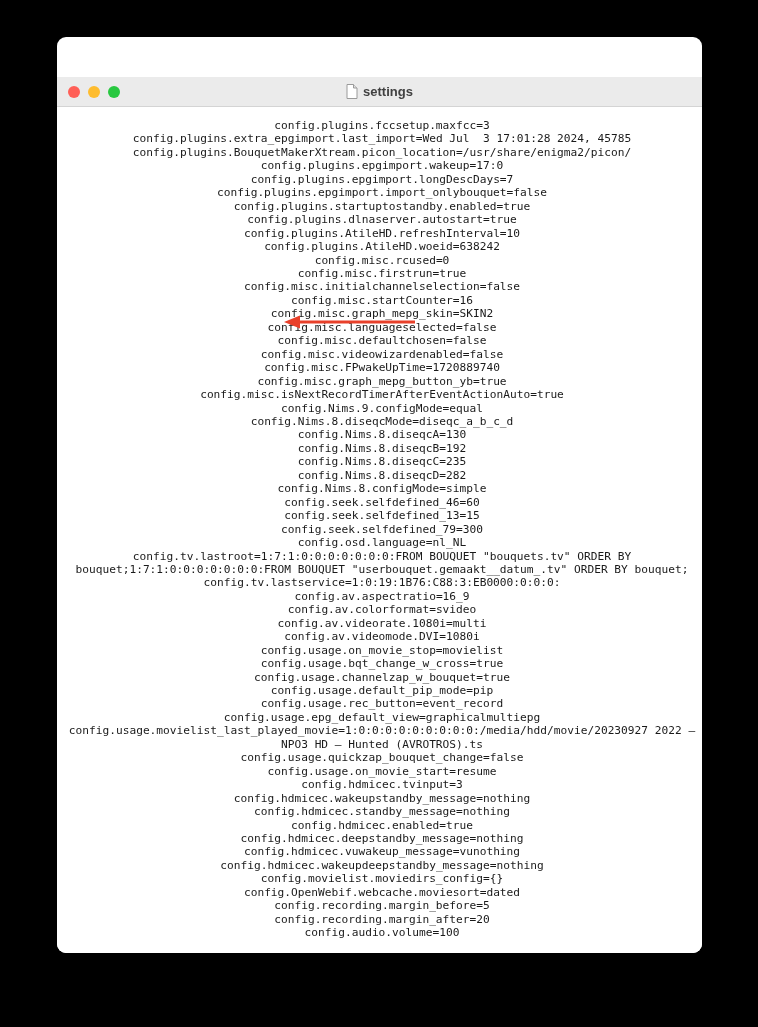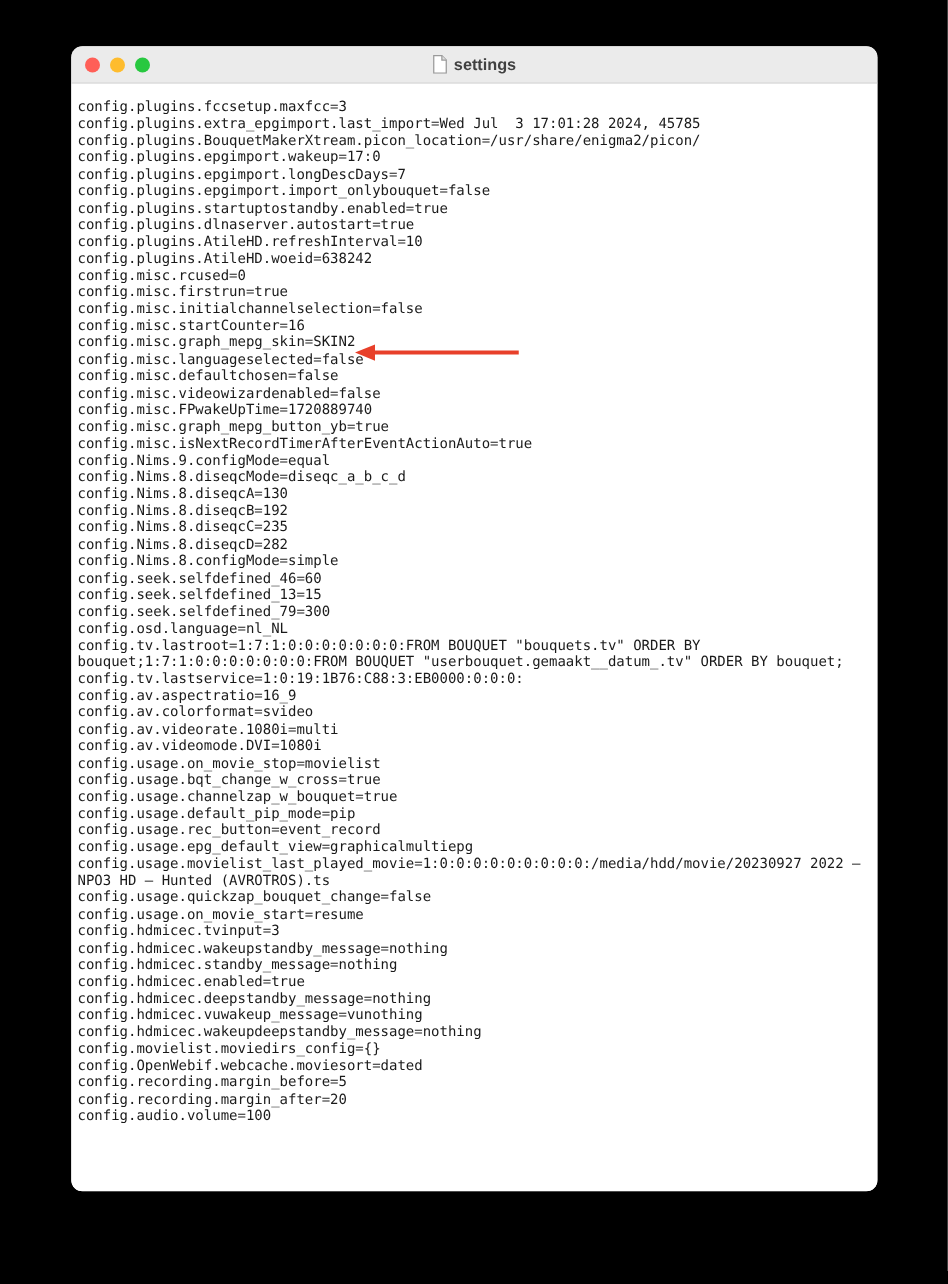--- a/index.html
+++ b/index.html
@@ -27,20 +27,21 @@
     flex-direction: column;
   }
   .titlebar {
     height: 29px;
     background: #ebebeb;
     border-bottom: 1px solid #d4d4d4;
     display: flex;
     align-items: center;
     position: relative;
     flex: 0 0 auto;
+    margin-top: 40px;
   }
   .traffic {
     display: flex;
     align-items: center;
     gap: 8px;
     padding-left: 11px;
   }
   .dot {
     width: 12px;
     height: 12px;
@@ -84,20 +85,21 @@
     line-height: 13.45px;
     color: #1a1a1a;
     white-space: pre-wrap;
     word-break: break-word;
     padding-left: 5px;
     margin: 0;
   }
   .line {
     padding-left: 0;
     margin: 0;
+    text-align: center;
   }
   .arrow {
     position: absolute;
     left: 225px;
     top: 205px;
     width: 135px;
     height: 20px;
     pointer-events: none;
   }
 </style>

